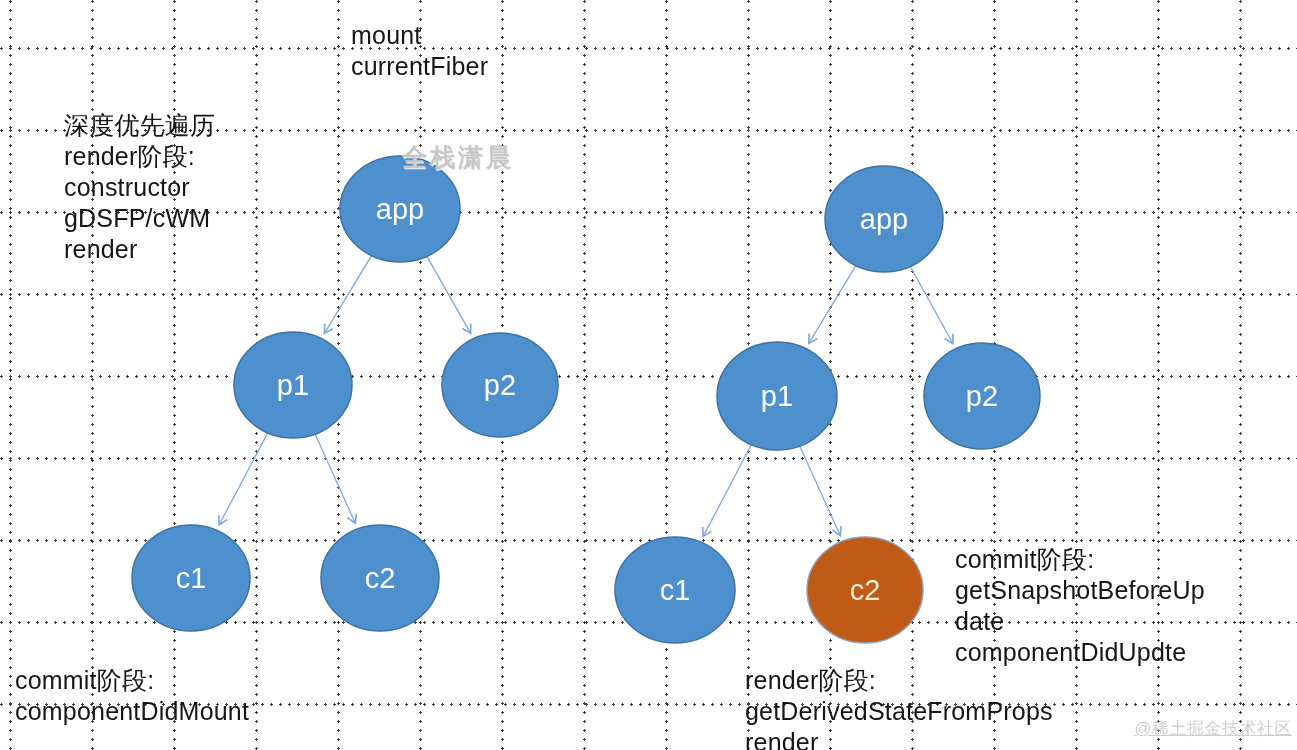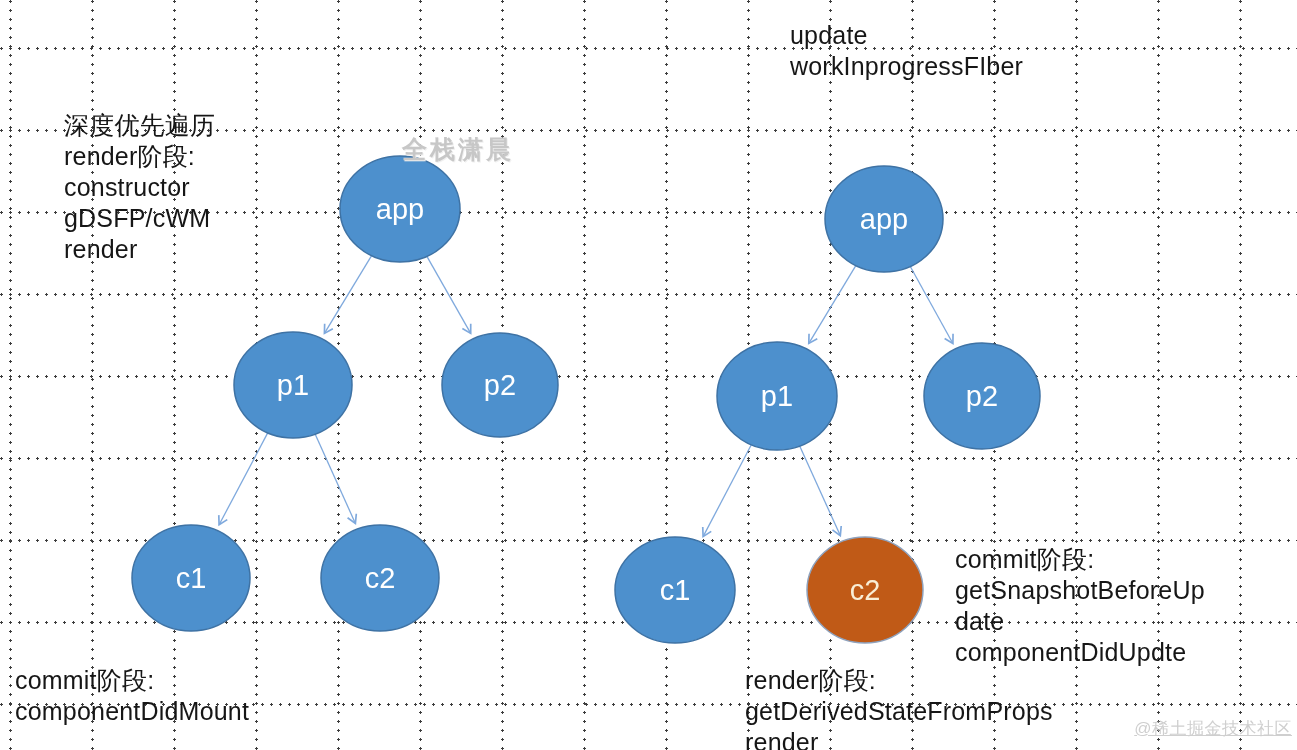--- a/index.html
+++ b/index.html
@@ -34,21 +34,21 @@
   }
   .hdr-left   { left: 351px; top: 20px; }
   .hdr-right  { left: 790px; top: 20px; }
   .ann-left   { left: 64px;  top: 110px; }
   .ann-bl     { left: 15px;  top: 665px; }
   .ann-rc     { left: 955px; top: 544px; }
   .ann-br     { left: 745px; top: 665px; }
   .wm-center {
     position: absolute;
     left: 402px;
-    top: 133px;
+    top: 141px;
     font-size: 25px;
     font-weight: bold;
     color: #c7c7c7;
     letter-spacing: 3px;
     text-shadow: 1px 1px 0 #f0f0f0;
   }
   .wm-corner {
     position: absolute;
     right: 5px;
     top: 717px;
@@ -104,23 +104,23 @@
         <text x="777" y="396" dy="0.35em" text-anchor="middle" fill="#ffffff" font-size="29">p1</text>
         <ellipse cx="982" cy="396" rx="58" ry="53" fill="#4d90cd" stroke="#3e72a4" stroke-width="1.5"></ellipse>
         <text x="982" y="396" dy="0.35em" text-anchor="middle" fill="#ffffff" font-size="29">p2</text>
         <ellipse cx="675" cy="590" rx="60" ry="53" fill="#4d90cd" stroke="#3e72a4" stroke-width="1.5"></ellipse>
         <text x="675" y="590" dy="0.35em" text-anchor="middle" fill="#ffffff" font-size="29">c1</text>
         <ellipse cx="865" cy="590" rx="58" ry="53" fill="#c05a17" stroke="#8fa2bd" stroke-width="1.5"></ellipse>
         <text x="865" y="590" dy="0.35em" text-anchor="middle" fill="#f9eed6" font-size="29">c2</text>
       </g>
     </svg>
 
+  <div class="txt hdr-left">mount
+currentFiber</div>
 
-  <div class="txt hdr-right">update
-workInprogressFIber</div>
 
   <div class="txt ann-left">深度优先遍历
 render阶段:
 constructor
 gDSFP/cWM
 render</div>
 
   <div class="txt ann-bl">commit阶段:
 componentDidMount</div>
 

